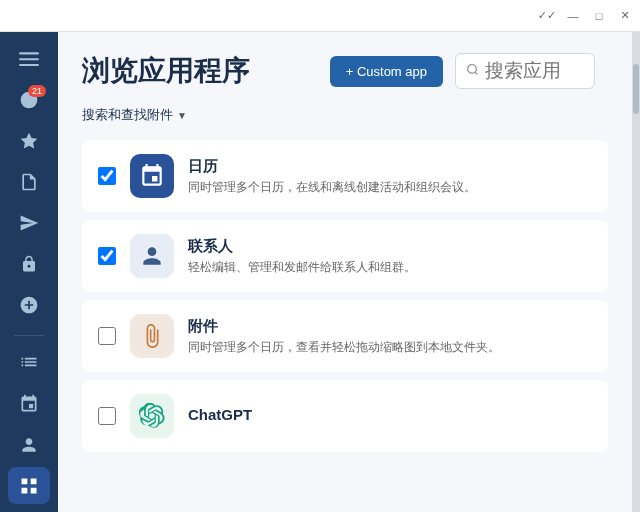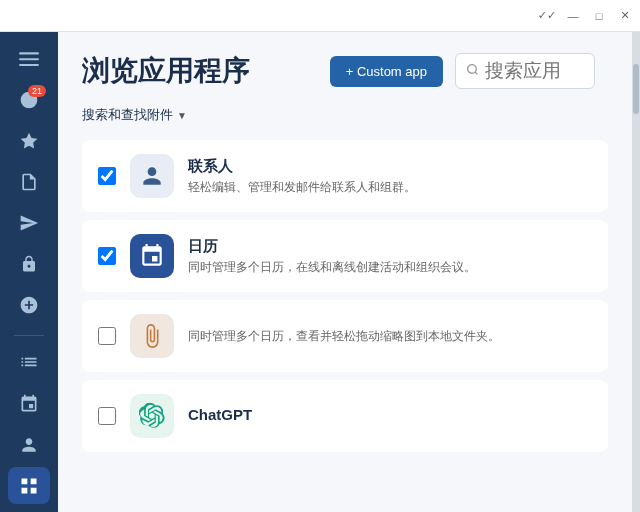--- a/index.html
+++ b/index.html
@@ -333,52 +333,53 @@
       <div class="filter-label">
         <span>搜索和查找附件</span>
         <span class="arrow">▼</span>
       </div>
     </div>
 
     <div class="app-list">
 
       <div class="app-item">
         <input type="checkbox" class="app-item-checkbox" checked="" style="">
+        <div class="app-icon-wrapper calendar">
+          <svg width="26" height="26" viewBox="0 0 24 24" fill="white">
+            <path d="M17 12h-5v5h5v-5zM16 1v2H8V1H6v2H5c-1.11 0-1.99.9-1.99 2L3 19c0 1.1.89 2 2 2h14c1.1 0 2-.9 2-2V5c0-1.1-.9-2-2-2h-1V1h-2zm3 18H5V8h14v11z"></path>
+          </svg>
+        </div>
+        <div class="app-info">
+          <div class="app-name">日历</div>
+          <div class="app-desc">同时管理多个日历，在线和离线创建活动和组织会议。</div>
+        </div>
+      </div>
+
+      <div class="app-item">
+        <input type="checkbox" class="app-item-checkbox" checked="" style="">
         <div class="app-icon-wrapper contacts">
           <svg width="26" height="26" viewBox="0 0 24 24" fill="#3a5a8a">
             <path d="M12 12c2.21 0 4-1.79 4-4s-1.79-4-4-4-4 1.79-4 4 1.79 4 4 4zm0 2c-2.67 0-8 1.34-8 4v2h16v-2c0-2.66-5.33-4-8-4z"></path>
           </svg>
         </div>
         <div class="app-info">
           <div class="app-name">联系人</div>
           <div class="app-desc">轻松编辑、管理和发邮件给联系人和组群。</div>
-        </div>
-      </div>
-
-      <div class="app-item">
-        <input type="checkbox" class="app-item-checkbox" checked="" style="">
-        <div class="app-icon-wrapper calendar">
-          <svg width="26" height="26" viewBox="0 0 24 24" fill="white">
-            <path d="M17 12h-5v5h5v-5zM16 1v2H8V1H6v2H5c-1.11 0-1.99.9-1.99 2L3 19c0 1.1.89 2 2 2h14c1.1 0 2-.9 2-2V5c0-1.1-.9-2-2-2h-1V1h-2zm3 18H5V8h14v11z"></path>
-          </svg>
-        </div>
-        <div class="app-info">
-          <div class="app-name">日历</div>
-          <div class="app-desc">同时管理多个日历，在线和离线创建活动和组织会议。</div>
         </div>
       </div>
 
       <div class="app-item">
         <input type="checkbox" class="app-item-checkbox" style="">
         <div class="app-icon-wrapper attachment">
           <svg width="26" height="26" viewBox="0 0 24 24" fill="#c47a3a">
             <path d="M16.5 6v11.5c0 2.21-1.79 4-4 4s-4-1.79-4-4V5a2.5 2.5 0 0 1 5 0v10.5c0 .55-.45 1-1 1s-1-.45-1-1V6H10v9.5a2.5 2.5 0 0 0 5 0V5c0-2.21-1.79-4-4-4S7 2.79 7 5v12.5c0 3.04 2.46 5.5 5.5 5.5s5.5-2.46 5.5-5.5V6h-1.5z"></path>
           </svg>
         </div>
         <div class="app-info">
+          <div class="app-name">附件</div>
           <div class="app-desc">同时管理多个日历，查看并轻松拖动缩略图到本地文件夹。</div>
         </div>
       </div>
 
       <div class="app-item">
         <input type="checkbox" class="app-item-checkbox" style="">
         <div class="app-icon-wrapper chatgpt">
           <svg width="26" height="26" viewBox="0 0 41 41" fill="none" xmlns="http://www.w3.org/2000/svg">
             <path d="M37.532 16.87a9.963 9.963 0 0 0-.856-8.184 10.078 10.078 0 0 0-10.855-4.835 9.964 9.964 0 0 0-6.211-3.771 10.079 10.079 0 0 0-11.784 4.952 9.964 9.964 0 0 0-6.651 4.827 10.079 10.079 0 0 0 1.24 11.817 9.965 9.965 0 0 0 .856 8.185 10.079 10.079 0 0 0 10.855 4.835 9.965 9.965 0 0 0 6.211 3.771 10.079 10.079 0 0 0 11.784-4.952 9.965 9.965 0 0 0 6.651-4.827 10.079 10.079 0 0 0-1.24-11.818zm-15.114 21.173a7.479 7.479 0 0 1-4.798-1.735c.061-.033.168-.091.237-.134l7.964-4.6a1.294 1.294 0 0 0 .655-1.134V19.054l3.366 1.944a.12.12 0 0 1 .066.092v9.299a7.505 7.505 0 0 1-7.49 7.654zm-16.142-6.916a7.471 7.471 0 0 1-.894-5.023c.06.036.162.099.237.141l7.964 4.6a1.297 1.297 0 0 0 1.308 0l9.724-5.614v3.888a.12.12 0 0 1-.048.103l-8.051 4.649a7.504 7.504 0 0 1-10.24-2.744zm-2.09-17.712a7.47 7.47 0 0 1 3.918-3.287c0 .068-.004.19-.004.274v9.201c0 .461.246.889.654 1.132l9.723 5.614-3.366 1.944a.12.12 0 0 1-.114.012L5.1 23.133a7.504 7.504 0 0 1-1.914-9.698zm27.658 6.437l-9.724-5.615 3.367-1.943a.121.121 0 0 1 .114-.012l8.048 4.648a7.498 7.498 0 0 1-1.158 13.528v-9.476a1.293 1.293 0 0 0-.647-1.13zm3.35-5.043c-.059-.037-.162-.099-.236-.141l-7.965-4.6a1.298 1.298 0 0 0-1.308 0l-9.723 5.614v-3.888a.12.12 0 0 1 .048-.103l8.05-4.645a7.497 7.497 0 0 1 11.135 7.763zm-21.063 6.929l-3.367-1.944a.12.12 0 0 1-.065-.092v-9.299a7.497 7.497 0 0 1 12.293-5.756 6.94 6.94 0 0 0-.236.134l-7.965 4.6a1.294 1.294 0 0 0-.654 1.132l-.006 11.225zm1.829-3.943l4.33-2.501 4.332 2.499v4.998l-4.331 2.5-4.331-2.5V18.818z" fill="#10a37f"></path>
           </svg>

